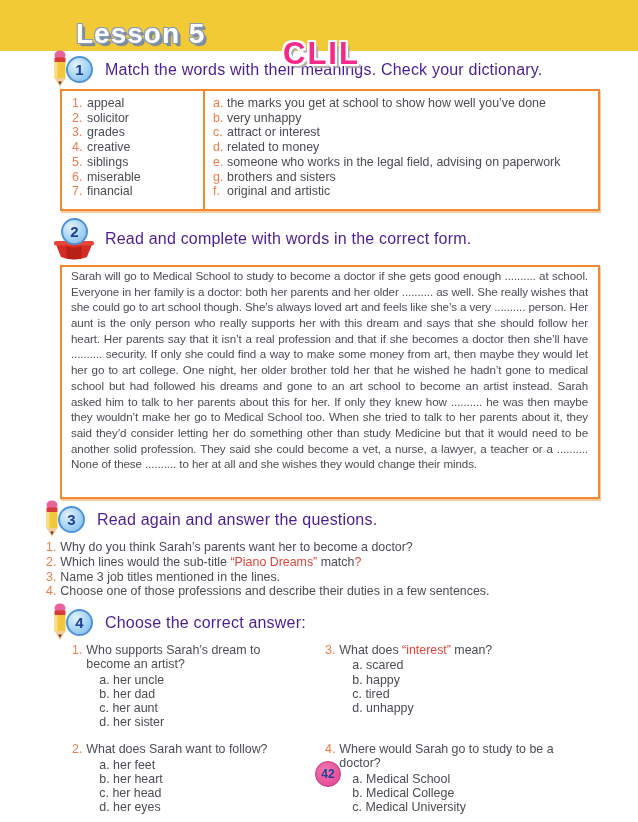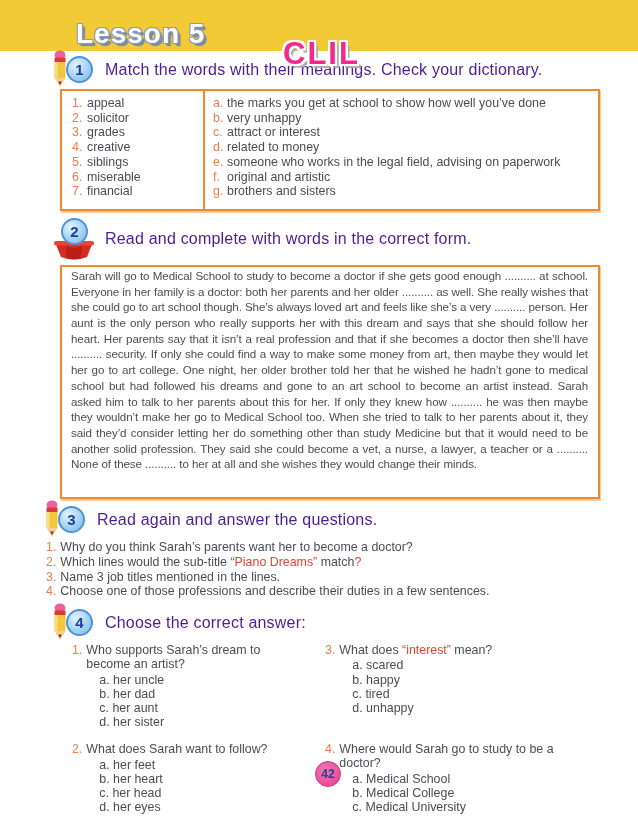--- a/index.html
+++ b/index.html
@@ -111,22 +111,22 @@
     <div class="trow"><span class="onum">5.</span><span>siblings</span></div>
     <div class="trow"><span class="onum">6.</span><span>miserable</span></div>
     <div class="trow"><span class="onum">7.</span><span>financial</span></div>
   </div>
   <div class="col-meanings">
     <div class="trow"><span class="olet">a.</span><span>the marks you get at school to show how well you’ve done</span></div>
     <div class="trow"><span class="olet">b.</span><span>very unhappy</span></div>
     <div class="trow"><span class="olet">c.</span><span>attract or interest</span></div>
     <div class="trow"><span class="olet">d.</span><span>related to money</span></div>
     <div class="trow"><span class="olet">e.</span><span>someone who works in the legal field, advising on paperwork</span></div>
+    <div class="trow"><span class="olet">g.</span><span>brothers and sisters</span></div>
     <div class="trow"><span class="olet">f.</span><span>original and artistic</span></div>
-    <div class="trow"><span class="olet">g.</span><span>brothers and sisters</span></div>
   </div>
 </div>
 
 <div class="ex-header" style="margin-top:7px; height:42px;">
   <span class="icon-wrap basket-style">
     <svg class="basket" viewBox="0 0 40 20">
       <path d="M1,1 L39,1 L33,16 Q20,21 7,16 Z" fill="#d42b22"></path>
       <rect x="0" y="0" width="40" height="4.5" rx="2" fill="#e8453a"></rect>
       <path d="M12,5 Q20,9 28,5 L27,17 Q20,19.5 13,17 Z" fill="#b81f17"></path>
     </svg>

